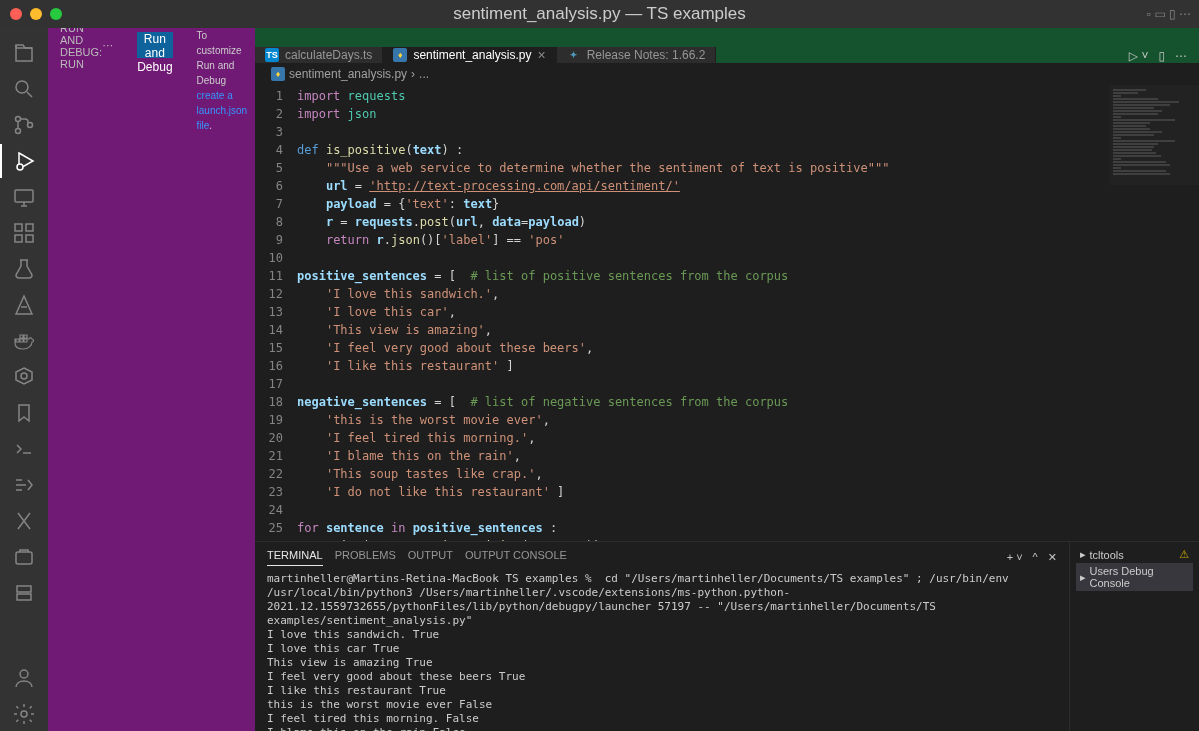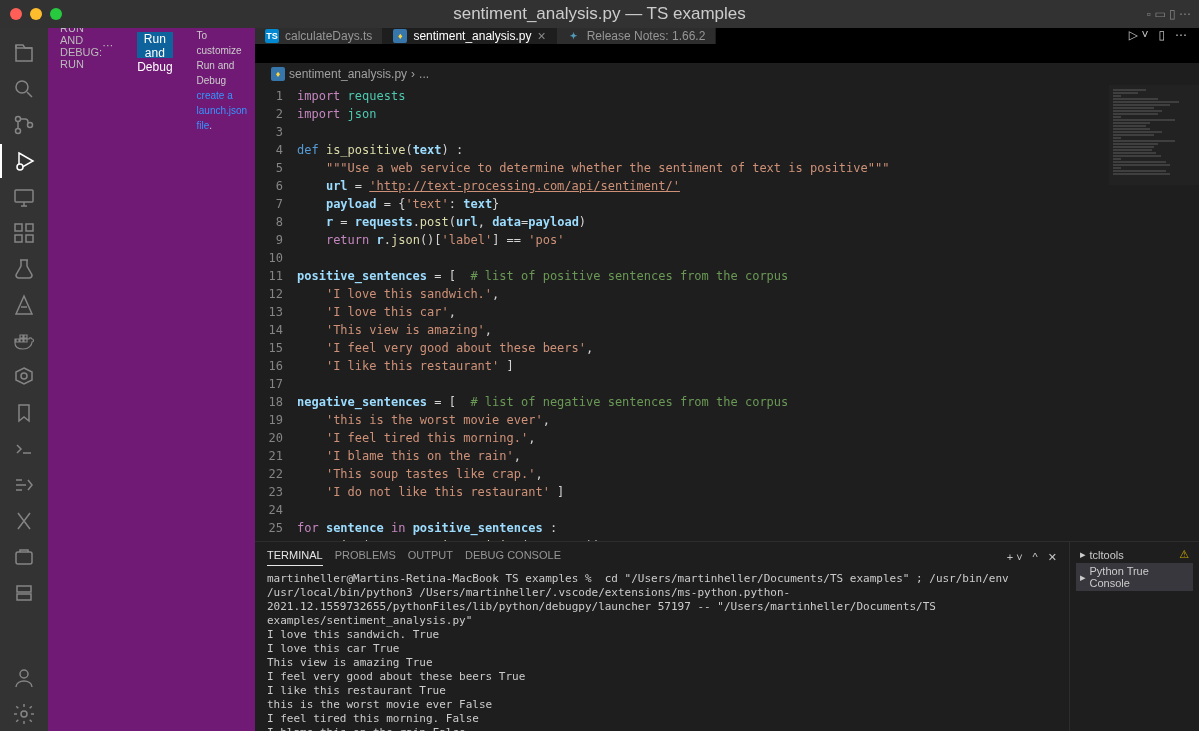--- a/index.html
+++ b/index.html
@@ -14,21 +14,21 @@
 .activitybar { width: 48px; background: #333333; display: flex; flex-direction: column; align-items: center; padding-top: 8px; gap: 2px; }
 .activitybar .icon { width: 48px; height: 34px; display: flex; align-items: center; justify-content: center; color: #858585; cursor: pointer; }
 .activitybar .icon.active { color: #fff; border-left: 2px solid #fff; }
 .activitybar .spacer { flex: 1; }
 .sidebar { width: 207px; background: #701a75; display: flex; flex-direction: row; }
 .sidebar-header { height: 35px; display: flex; align-items: center; justify-content: space-between; padding: 0 12px; color: #bbbbbb; font-size: 11px; }
 .run-btn { margin: 4px 12px 10px; background: #0e639c; color: #fff; border: none; height: 26px; font-size: 12px; cursor: pointer; }
 .sidebar-text { padding: 0 12px; color: #ccc; line-height: 1.5; font-size: 10px; }
 .sidebar-text a { color: #3794ff; cursor: pointer; }
 .editor-area { flex: 1; display: flex; flex-direction: column; background: #1e1e1e; position: relative; }
-.tabs { height: 35px; background: #000000; display: flex; align-items: flex-start; }
+.tabs { height: 35px; background: #14532d; display: flex; align-items: flex-end; }
 .tab { display: flex; align-items: center; padding: 0 10px; gap: 6px; background: #2d2d2d; color: #969696; font-size: 12px; cursor: pointer; border-right: 1px solid #1e1e1e; }
 .tab.active { background: #1e1e1e; color: #fff; }
 .tab .lang { width: 14px; height: 14px; display: inline-flex; align-items: center; justify-content: center; font-size: 9px; font-weight: bold; border-radius: 2px; }
 .tab .ts { background: #0288d1; color: #fff; }
 .tab .py { background: #3776ab; color: #ffd43b; }
 .tab .rn { color: #519aba; }
 .tab .close { color: #888; font-size: 14px; }
 .tab-actions { margin-left: auto; display: flex; align-items: center; gap: 10px; padding-right: 12px; color: #c5c5c5; }
 .breadcrumb { height: 22px; display: flex; align-items: center; padding-left: 16px; color: #a0a0a0; font-size: 12px; gap: 4px; }
 .breadcrumb .py { width: 14px; height: 14px; display: inline-flex; align-items: center; justify-content: center; font-size: 9px; background: #3776ab; color: #ffd43b; border-radius: 2px; }
@@ -285,21 +285,21 @@
           </div>
         </div>
       </div>
       <div class="panel">
         <div class="panel-main">
           <div class="panel-tabs">
             <span id="panel-tabs-c" style="display: flex; gap: 12px;">
                 <span class="ptab active">TERMINAL</span>
                 <span class="ptab">PROBLEMS</span>
                 <span class="ptab">OUTPUT</span>
-                <span class="ptab">DEBUG CONSOLE</span>
+                <span class="ptab">OUTPUT CONSOLE</span>
               </span>
             <div class="pactions">
               <span>+ ˅</span>
               <span>^</span>
               <span>✕</span>
             </div>
           </div>
           <div class="terminal">martinheller@Martins-Retina-MacBook TS examples %  cd "/Users/martinheller/Documents/TS examples" ; /usr/bin/env /usr/local/bin/python3 /Users/martinheller/.vscode/extensions/ms-python.python-2021.12.1559732655/pythonFiles/lib/python/debugpy/launcher 57197 -- "/Users/martinheller/Documents/TS examples/sentiment_analysis.py"
 I love this sandwich. True
 I love this car True
@@ -314,19 +314,19 @@
 martinheller@Martins-Retina-MacBook TS examples % ▯</div>
         </div>
         <div class="panel-side" id="panel-side">
             <div class="item">
               <span>▸</span>
               <span>tcltools</span>
               <span class="warn">⚠</span>
             </div>
             <div class="item active">
               <span>▸</span>
-              <span>Python True Console</span>
+              <span>Users Debug Console</span>
             </div>
           </div>
       </div>
     </div>
   </div>
 </div>
 
 </body></html>

